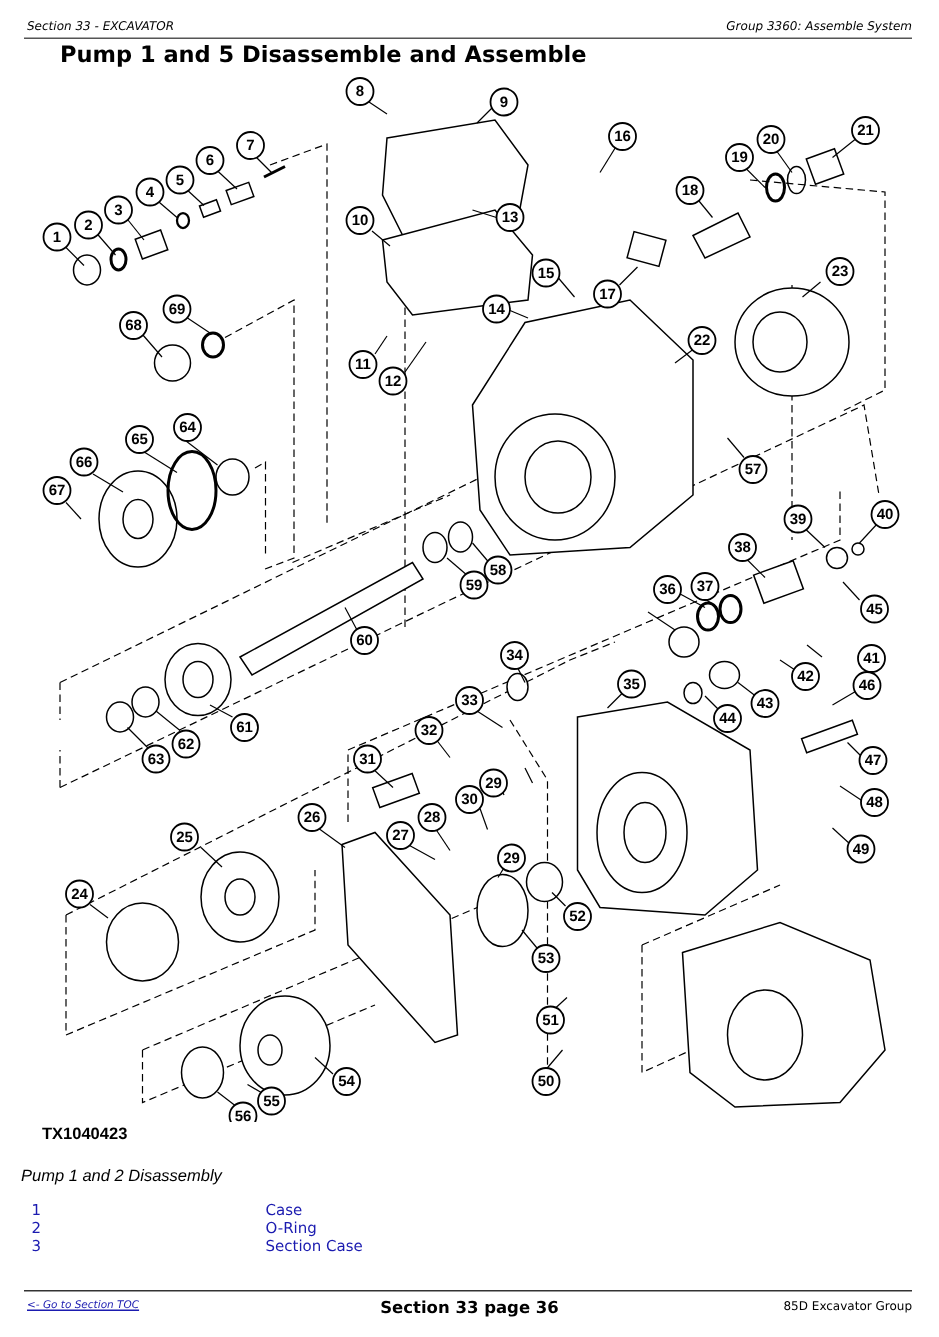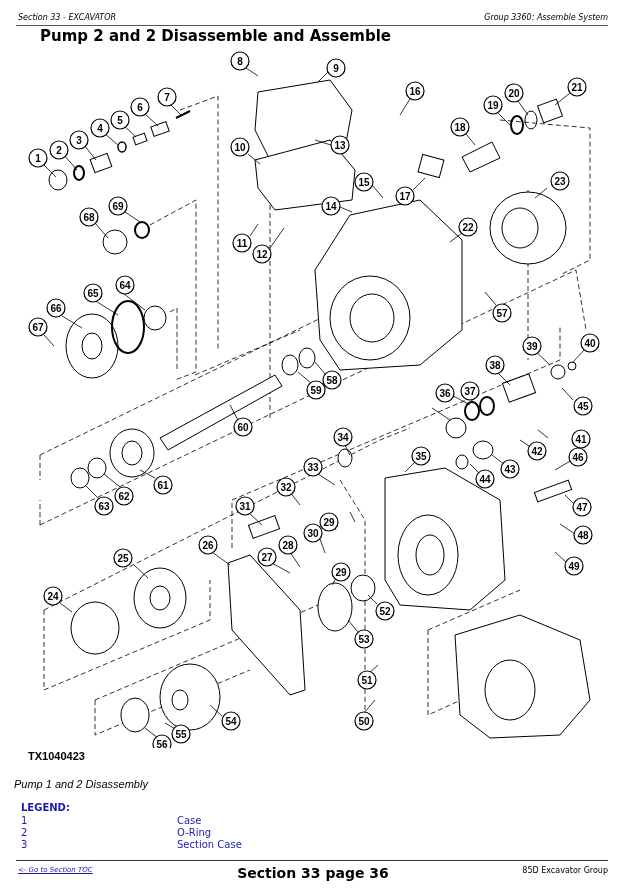--- a/index.html
+++ b/index.html
@@ -13,37 +13,37 @@
   .fig-id{position:absolute;top:750px;left:28px;font-family:"Liberation Sans",sans-serif;font-weight:bold;font-size:11px;}
   .caption{position:absolute;top:778px;left:14px;font-family:"Liberation Sans",sans-serif;font-weight:normal;font-style:italic;font-size:11px;}
   .legend{position:absolute;top:802px;left:21px;width:400px;font-family:"DejaVu Sans",sans-serif;font-size:10px;color:#1b1bb0;line-height:12px;}
   .legend .lh{font-weight:bold;font-size:10px;margin-bottom:1px;}
   .legend .row{position:relative;height:12px;}
   .legend .num{position:absolute;left:0;}
   .legend .desc{position:absolute;left:156px;}
   .foot-rule{position:absolute;top:860px;left:16px;right:18px;height:1px;background:#333;}
   .foot{position:absolute;top:865px;left:18px;right:18px;font-size:8px;}
   .foot a{position:absolute;left:0;color:#1b1bb0;text-decoration:underline;font-size:7px;top:1px;font-style:italic;}
-  .foot .c{position:absolute;left:0;right:0;text-align:center;font-weight:bold;font-size:14px;}
+  .foot .c{position:absolute;left:0;right:0;text-align:center;font-weight:bold;font-size:11px;}
   .foot .r{position:absolute;right:0;font-size:8px;top:1px;}
   .callout circle{fill:#fff;stroke:#000;stroke-width:1.2;}
   .callout text{font-family:"Liberation Sans",sans-serif;font-size:10px;font-weight:bold;text-anchor:middle;dominant-baseline:central;}
   .part{fill:#fff;stroke:#000;stroke-width:1;}
   .dash{fill:none;stroke:#000;stroke-width:0.8;stroke-dasharray:5 3;}
   .lead{stroke:#000;stroke-width:0.8;}
 </style>
 </head>
 <body>
 
 <div class="hdr">
   <span class="l">Section 33 - EXCAVATOR</span>
   <span class="r">Group 3360: Assemble System</span>
 </div>
 <div class="hdr-rule"></div>
-<div class="title">Pump 2 and 2 Disassemble and Assemble</div>
+<div class="title">Pump 1 and 5 Disassemble and Assemble</div>
 
 <svg id="diagram" viewBox="0 48 626 700" xmlns="http://www.w3.org/2000/svg">
 
   <g>
     <polyline class="dash" points="180,110 218,96 218,350"></polyline>
     <polyline class="dash" points="150,225 196,200 196,372 175,380"></polyline>
     <polyline class="dash" points="170,312 177,308 177,372"></polyline>
     <polyline class="dash" points="195,375 300,330"></polyline>
     <polyline class="dash" points="40,455 40,480"></polyline>
     <polyline class="dash" points="40,455 440,260 460,250 460,296"></polyline>
@@ -499,21 +499,20 @@
         <circle cx="118" cy="206" r="9"></circle>
         <text x="118" y="206.5">69</text>
       </g>
     </g>
 </svg>
 
 <div class="fig-id">TX1040423</div>
 <div class="caption">Pump 1 and 2 Disassembly</div>
 
 <div class="legend">
-  <div class="lh">LEGEND:</div>
   <div class="row">
     <span class="num">1</span>
     <span class="desc">Case</span>
   </div>
   <div class="row">
     <span class="num">2</span>
     <span class="desc">O-Ring</span>
   </div>
   <div class="row">
     <span class="num">3</span>

